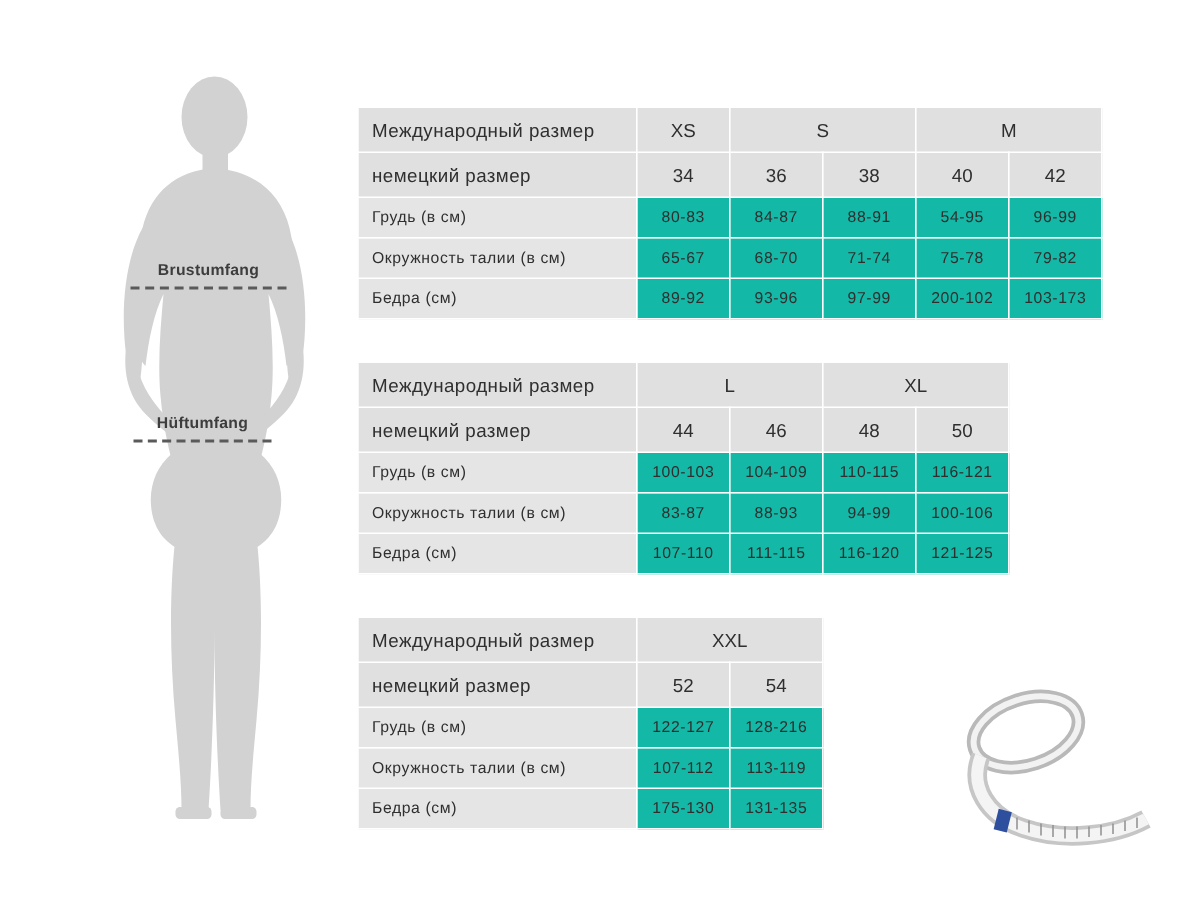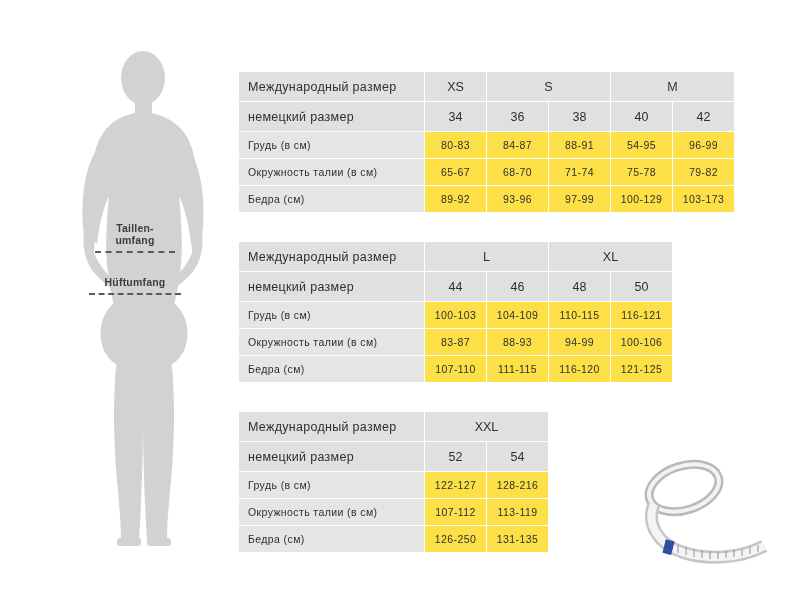--- a/index.html
+++ b/index.html
@@ -86,21 +86,21 @@
     font-size: 12.5px;
   }
   table.size-table td.rowlabel {
     text-align: left;
     padding-left: 9px;
     background: #ececec;
     font-size: 11px;
     letter-spacing: .3px;
   }
   table.size-table tr.data td {
-    background: #fde047;
+    background: #14b8a6;
     font-size: 10.5px;
     letter-spacing: .4px;
   }
   table.size-table tr.data td.rowlabel { background: #e5e5e5; }
 
   
   .t-label { width: 186px; }
   .t-col { width: 62px; }
 
   
@@ -155,26 +155,25 @@
 
         <path d="M62 318 C 58 352, 58 396, 62 440 C 64 462, 66 482, 66 500
                  L 84 500 C 86 470, 88 420, 88 380 C 88 420, 90 470, 92 500
                  L 112 500 C 112 482, 114 462, 116 440 C 120 396, 120 352, 116 318 Z"></path>
 
         <rect x="62" y="498" width="24" height="8" rx="3"></rect>
         <rect x="92" y="498" width="24" height="8" rx="3"></rect>
       </g>
     </svg>
 
-
-    <div class="measure-label lbl-waist">
-      <span>Taillen-</span><br>
-      <span>umfang</span>
+    <div class="measure-label lbl-bust">
+      <span>Brustumfang</span>
       <span class="line"></span>
     </div>
+
 
     <div class="measure-label lbl-hip">
       <span>Hüftumfang</span>
       <span class="line"></span>
     </div>
   </div>
 
   <div class="tables" id="tables-container">
       <table class="size-table">
         <colgroup>
@@ -214,21 +213,21 @@
             <td>68-70</td>
             <td>71-74</td>
             <td>75-78</td>
             <td>79-82</td>
           </tr>
           <tr class="data">
             <td class="rowlabel">Бедра (см)</td>
             <td>89-92</td>
             <td>93-96</td>
             <td>97-99</td>
-            <td>100-129</td>
+            <td>200-102</td>
             <td>103-173</td>
           </tr>
         </tbody>
       </table>
       <table class="size-table">
         <colgroup>
           <col class="t-label">
           <col class="t-col">
           <col class="t-col">
           <col class="t-col">
@@ -291,21 +290,21 @@
             <td>122-127</td>
             <td>128-216</td>
           </tr>
           <tr class="data">
             <td class="rowlabel">Окружность талии (в см)</td>
             <td>107-112</td>
             <td>113-119</td>
           </tr>
           <tr class="data">
             <td class="rowlabel">Бедра (см)</td>
-            <td>126-250</td>
+            <td>175-130</td>
             <td>131-135</td>
           </tr>
         </tbody>
       </table>
     </div>
 
   <div class="tape">
     <svg width="160" height="120" viewBox="0 0 160 120">
       <g>
         <ellipse cx="64" cy="36" rx="36" ry="22" fill="none" stroke="#b9b9b9" stroke-width="9" transform="rotate(-18 64 36)"></ellipse>

